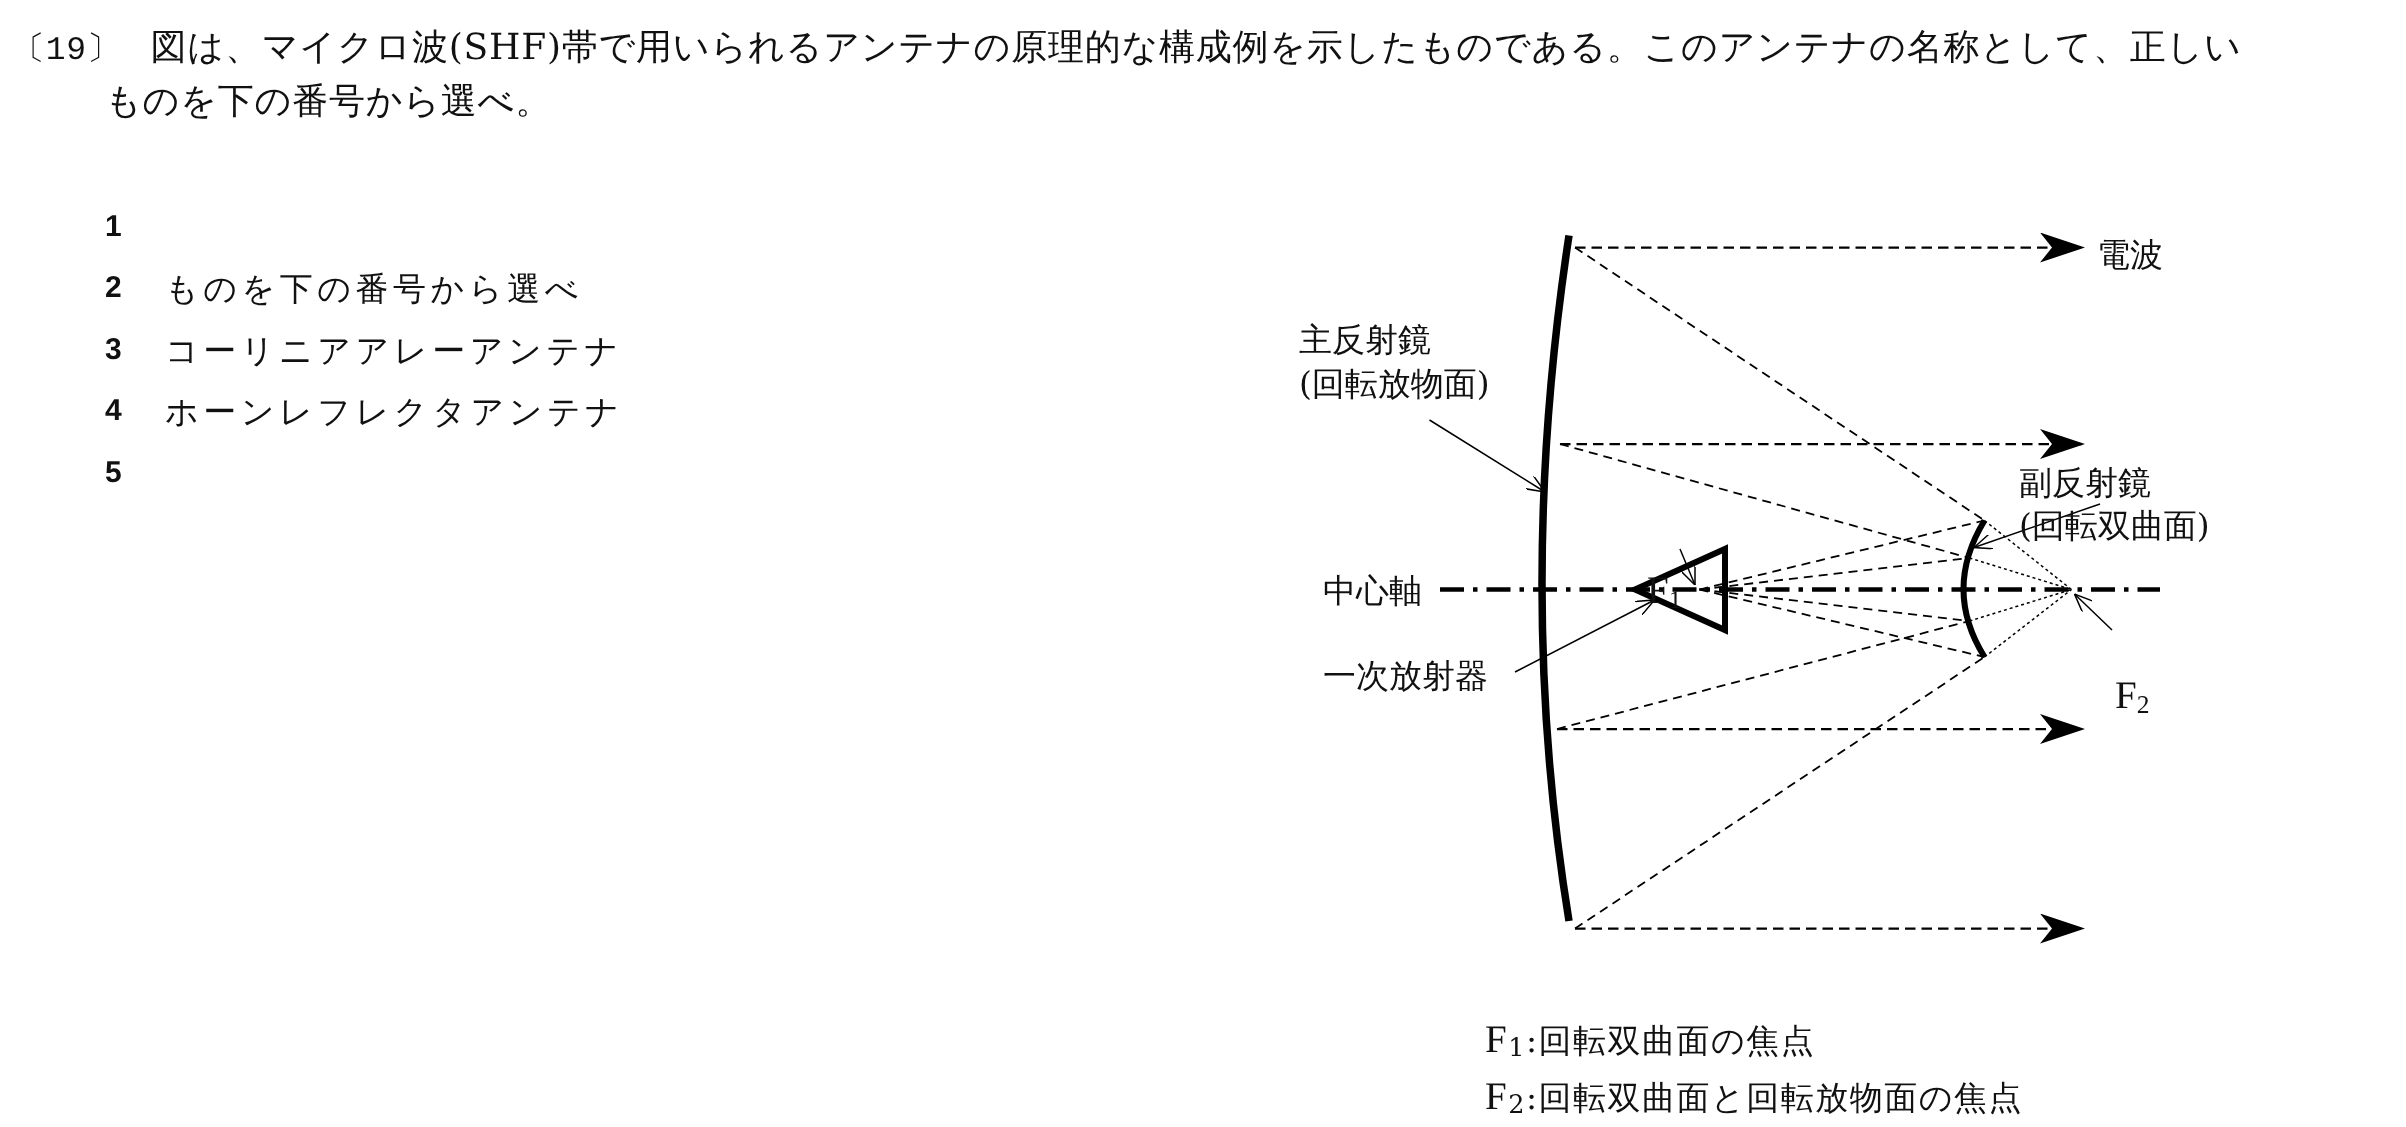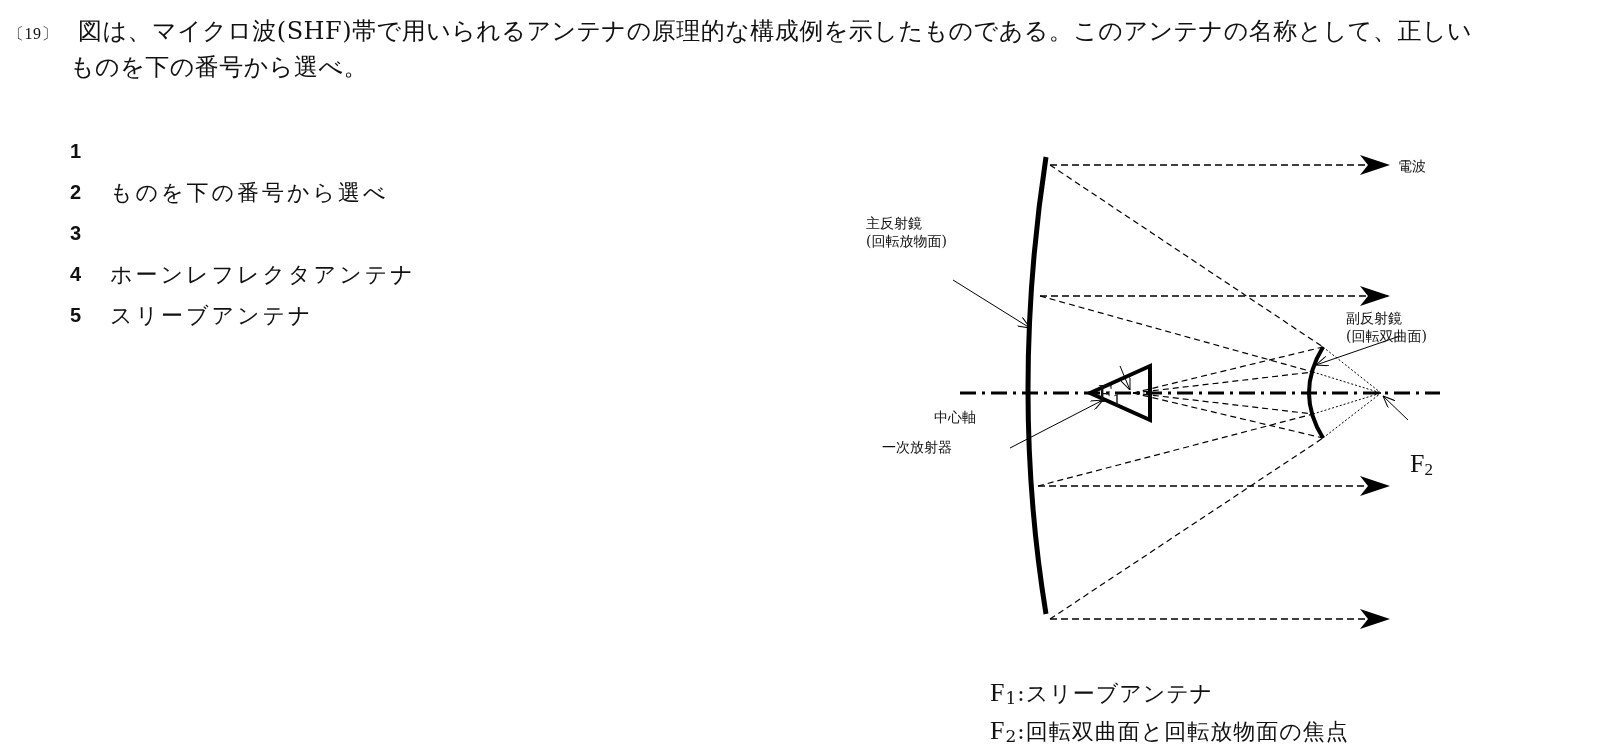--- a/index.html
+++ b/index.html
@@ -1,25 +1,25 @@
 <!DOCTYPE html>
 <html><head>
 <meta charset="utf-8">
 <style>
   html, body { margin: 0; padding: 0; background: #ffffff; }
   body { width: 1604px; height: 751px; position: relative; overflow: hidden;
          font-family: "DejaVu Serif", "Liberation Serif", serif; color: #111; }
   .q-line { position: absolute; font-size: 24px; line-height: 1; white-space: nowrap; letter-spacing: 0.5px; }
-  .q-num { font-family: Liberation Serif, serif; font-size: 16px; text-align: center; }
+  .q-num { font-family: Liberation Mono, monospace; font-size: 22px; text-align: center; }
   .choices { position: absolute; left: 70px; top: 131px; }
   .choice { height: 41px; display: flex; align-items: center; font-size: 22px; }
   .choice .num { width: 40px; font-family: "Liberation Sans", "DejaVu Sans", sans-serif; font-weight: bold; font-size: 20px; }
   .choice .txt { letter-spacing: 3px; }
   svg.fig { position: absolute; left: 0; top: 0; }
-  .lbl { position: absolute; font-size: 14px; line-height: 1.3; white-space: nowrap; }
+  .lbl { position: absolute; font-size: 22px; line-height: 1.3; white-space: nowrap; }
   .legend { position: absolute; left: 990px; top: 678px; font-size: 22px; }
   .legend div { height: 38px; white-space: nowrap; letter-spacing: 1px; }
   .fsym { font-family: "Liberation Serif", "DejaVu Serif", serif; font-size: 26px; margin-top: 39px; }
   .sub { font-size: 17px; vertical-align: -3px; }
 </style>
 </head>
 <body>
 
 <div class="q-line" style="left:8px; top:19px;">
   <span class="q-num">〔19〕</span><span style="display:inline-block;width:20px"></span><span>図は、マイクロ波(SHF)帯で用いられるアンテナの原理的な構成例を示したものである。このアンテナの名称として、正しい</span>
@@ -29,28 +29,28 @@
 <div class="choices">
   <div class="choice">
       <span class="num">1</span>
     </div>
   <div class="choice">
       <span class="num">2</span>
       <span class="txt">ものを下の番号から選べ</span>
     </div>
   <div class="choice">
       <span class="num">3</span>
+      <span class="txt">コーリニアアレーアンテナ</span>
     </div>
   <div class="choice">
       <span class="num">4</span>
       <span class="txt">ホーンレフレクタアンテナ</span>
     </div>
   <div class="choice">
       <span class="num">5</span>
-      <span class="txt">スリーブアンテナ</span>
     </div>
 </div>
 
 <svg class="fig" width="1604" height="751" viewBox="0 0 1604 751">
   <defs>
     <marker id="bigArrow" viewBox="0 0 30 20" refX="28" refY="10" markerWidth="30" markerHeight="20" markerUnits="userSpaceOnUse" orient="auto">
       <path d="M0,0 L30,10 L0,20 L8,10 Z" fill="#000"></path>
     </marker>
     <marker id="thinArrow" viewBox="0 0 12 10" refX="12" refY="5" markerWidth="12" markerHeight="10" markerUnits="userSpaceOnUse" orient="auto">
       <path d="M0,0 L12,5 L0,10" fill="none" stroke="#000" stroke-width="1"></path>
@@ -102,21 +102,21 @@
 
 <div class="lbl" style="left:1398px; top:157px;">電波</div>
 <div class="lbl" style="left:866px; top:202px;margin-top:12px;">
   <div>主反射鏡</div>
   <div>(回転放物面)</div>
 </div>
 <div class="lbl" style="left:1346px; top:309px;">
   <div>副反射鏡</div>
   <div>(回転双曲面)</div>
 </div>
-<div class="lbl" style="left:934px; top:381px;margin-top:27px;">中心軸</div>
+<div class="lbl" style="left:882px; top:381px;">中心軸</div>
 <div class="lbl" style="left:882px; top:438px;">一次放射器</div>
 <div class="lbl fsym" style="left:1098px; top:338px;"><span>F</span><span class="sub">1</span></div>
 <div class="lbl fsym" style="left:1410px; top:408px;"><span>F</span><span class="sub">2</span></div>
 
 <div class="legend">
-  <div><span class="fsym">F</span><span class="sub">1</span><span>:スリーブアンテナ</span></div>
+  <div><span class="fsym">F</span><span class="sub">1</span><span>:回転双曲面の焦点</span></div>
   <div><span class="fsym">F</span><span class="sub">2</span><span>:回転双曲面と回転放物面の焦点</span></div>
 </div>
 
 </body></html>

